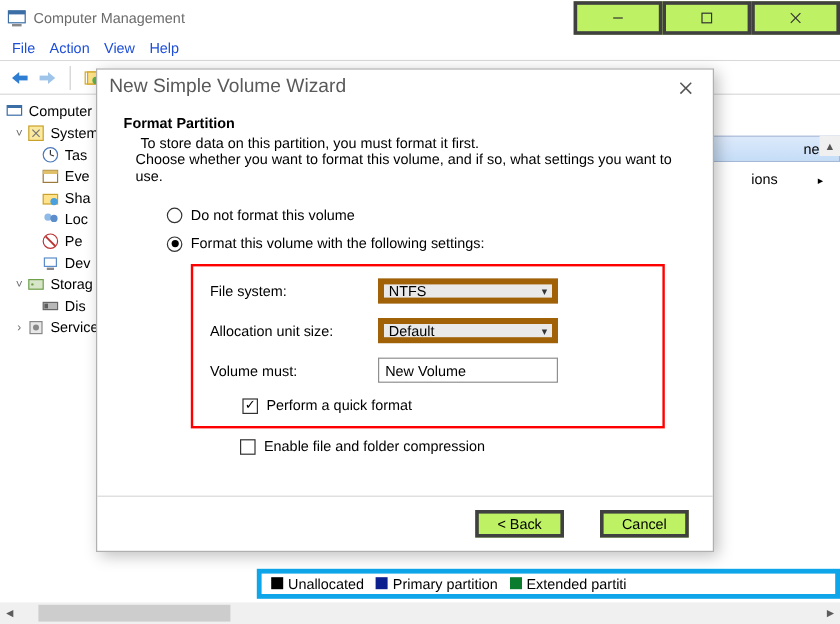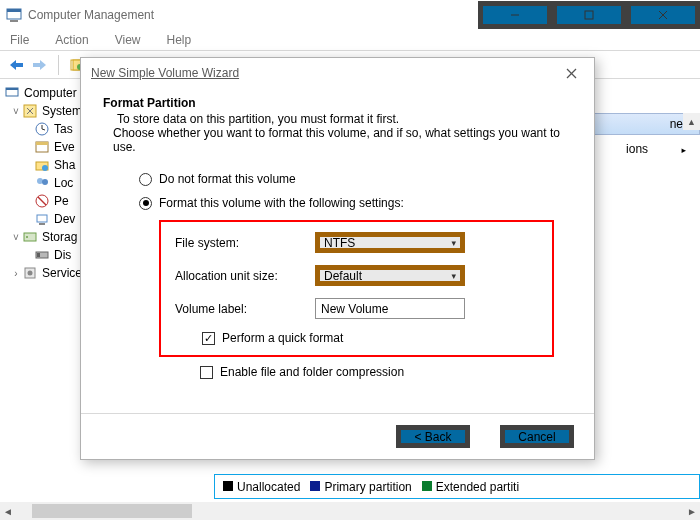--- a/index.html
+++ b/index.html
@@ -7,21 +7,21 @@
     body { font-size: 12px; color: #000; position: relative; }
 
     
     .main-titlebar { height: 30px; display: flex; align-items: center; padding: 0 0 0 6px; }
     .main-titlebar .app-icon { width: 16px; height: 16px; margin-right: 6px; }
     .main-titlebar .title-text { flex: 1; color: #6b6b6b; font-size: 12px; }
     .winctl { display: flex; }
     .winctl .btn { width: 45px; height: 28px; display: flex; align-items: center; justify-content: center; color: #555; }
 
     
-    .menubar { display: flex; gap: 26px; padding: 3px 10px; border-bottom: 1px solid #d9d9d9; color: #737373; }
+    .menubar { display: flex; gap: 12px; padding: 3px 10px; border-bottom: 1px solid #d9d9d9; color: #1d4ed8; }
     .menubar span { cursor: default; }
 
     
     .toolbar { height: 28px; display: flex; align-items: center; padding: 0 6px; gap: 4px; border-bottom: 1px solid #d9d9d9; background: #fff; }
     .tb-btn { width: 20px; height: 20px; display:flex; align-items:center; justify-content:center; }
     .tb-sep { width: 1px; height: 20px; background: #d0d0d0; margin: 0 4px; }
 
     
     .content-area { position: absolute; top: 80px; left:0; right:0; bottom: 21px; display:flex; }
     .tree-panel { width: 210px; border-right: 0px; overflow:hidden; padding-top:4px; }
@@ -29,31 +29,31 @@
 
     .tree-row { display:flex; align-items:center; height:18px; padding-left:4px; white-space:nowrap; }
     .tw { display:inline-block; width:12px; text-align:center; color:#6b6b6b; font-size:10px; cursor:pointer; }
     .ticon { width:16px; height:16px; display:inline-flex; align-items:center; justify-content:center; margin-right:4px; }
     .tlabel { font-size:12px; }
 
     .right-header-bar { position:absolute; right:0; top:33px; width:120px; height:22px; background:linear-gradient(#dce9fb,#c5ddf7); border:1px solid #a4b8d8; display:flex; align-items:center; justify-content:flex-end; padding-right:6px; font-size:12px; }
     .right-actions { position:absolute; right:14px; top:62px; font-size:12px; }
 
     
-    .bottom-legend { position:absolute; left:214px; right:0; bottom:21px; height:25px; border:1px solid #0ea5e9; display:flex; align-items:center; padding:0 8px; gap:10px; font-size:12px; background:#fff; z-index:1; }
+    .bottom-legend { position:absolute; left:214px; right:0; bottom:21px; height:25px; border:4px solid #0ea5e9; display:flex; align-items:center; padding:0 8px; gap:10px; font-size:12px; background:#fff; z-index:1; }
     .legend-swatch { width:10px; height:10px; display:inline-block; margin-right:4px; }
     .hscroll { position:absolute; left:0; bottom:0; right:0; height:18px; background:#f0f0f0; display:flex; align-items:center; }
     .hscroll .track { flex:1; height:16px; background:#f0f0f0; position:relative; margin:0 16px; }
     .hscroll .thumb { position:absolute; left:0; top:1px; height:14px; width:160px; background:#cdcdcd; }
     .hscroll .arr { width:16px; height:16px; display:flex; align-items:center; justify-content:center; color:#5c5c5c; font-size:10px; }
 
     
     .wizard { position:absolute; left:80px; top:57px; width:515px; height:403px; background:#fff; border:1px solid #b0b0b0; box-shadow:3px 3px 12px rgba(0,0,0,0.25); z-index:100; }
     .wizard-titlebar { height:30px; display:flex; align-items:center; padding:0 8px 0 10px; color:#5a5a5a; }
-    .wizard-titlebar .wtitle { flex:1; font-size:12px;text-decoration:underline; }
+    .wizard-titlebar .wtitle { flex:1; font-size:16px; }
     .wizard-close { width:30px; height:24px; display:flex; align-items:center; justify-content:center; color:#666; }
     .wizard-body { padding: 4px 22px 10px 22px; }
     .wiz-head { font-weight:600; font-size:12px; margin-bottom:2px; margin-top:4px; }
     .wiz-sub { font-size:12px; margin-left:14px; }
     .wiz-instr { font-size:12px; margin: 0 10px 18px 10px; }
 
     .radio-row { display:flex; align-items:center; margin-left:36px; margin-bottom:10px; }
     .radio { width:13px; height:13px; border:1px solid #333; border-radius:50%; margin-right:7px; display:inline-flex; align-items:center; justify-content:center; }
     .radio.checked::after { content:""; width:6px; height:6px; background:#000; border-radius:50%; }
 
@@ -62,21 +62,21 @@
     .form-label { width:140px; font-size:12px; }
     .dropdown { flex:0 0 150px; height:21px; background:#e9e9e9; border:5px solid #a16207; display:flex; align-items:center; padding:0 4px; justify-content:space-between; font-size:12px; }
     .dropdown .dd-arrow { font-size:9px; color:#333; }
     .txtinput { flex:0 0 150px; height:21px; border:1px solid #8f8f8f; background:#fff; padding:0 5px; font-size:12px; display:flex; align-items:center; }
     .chk-row { display:flex; align-items:center; margin-left:0; margin-top:2px;padding-left:27px; }
     .chk { width:13px; height:13px; border:1px solid #333; margin-right:7px; display:inline-flex; align-items:center; justify-content:center; font-size:10px; background:#fff; }
     .chk.checked::after { content:"✓"; font-size:11px; line-height:10px; }
     .chk-row.below { margin-left:70px; margin-top:8px; }
 
     .wizard-footer { position:absolute; left:0; right:0; bottom:0; height:46px; border-top:1px solid #d9d9d9; display:flex; align-items:center; justify-content:flex-end; padding-right:20px; gap:8px; }
-    .btn { min-width:74px; height:23px; background:#0369a1; border:5px solid #404040; font-size:12px; display:inline-flex; align-items:center; justify-content:center; padding:0 10px; }
+    .btn { min-width:74px; height:23px; background:#bef264; border:3px solid #404040; font-size:12px; display:inline-flex; align-items:center; justify-content:center; padding:0 10px; }
 
     .vscroll-arrow { position:absolute; right:0; width:17px; height:17px; background:#f0f0f0; display:flex; align-items:center; justify-content:center; font-size:9px; color:#555; }
   </style>
 </head>
 <body>
 
 <div class="main-titlebar">
   <span class="app-icon">
     <svg width="16" height="16" viewBox="0 0 16 16">
         <rect x="1" y="2" width="14" height="10" fill="#fff" stroke="#3a6ea5"></rect>
@@ -301,21 +301,21 @@
         </div>
       </div>
       <div class="form-row">
         <span class="form-label">Allocation unit size:</span>
         <div class="dropdown">
           <span>Default</span>
           <span class="dd-arrow">▾</span>
         </div>
       </div>
       <div class="form-row">
-        <span class="form-label">Volume label:</span>
+        <span class="form-label">Volume must:</span>
         <div class="txtinput">
           <span>New Volume</span>
         </div>
       </div>
       <div class="chk-row">
         <span class="chk checked"></span>
         <span>Perform a quick format</span>
       </div>
     </div>
     <div class="chk-row below">

